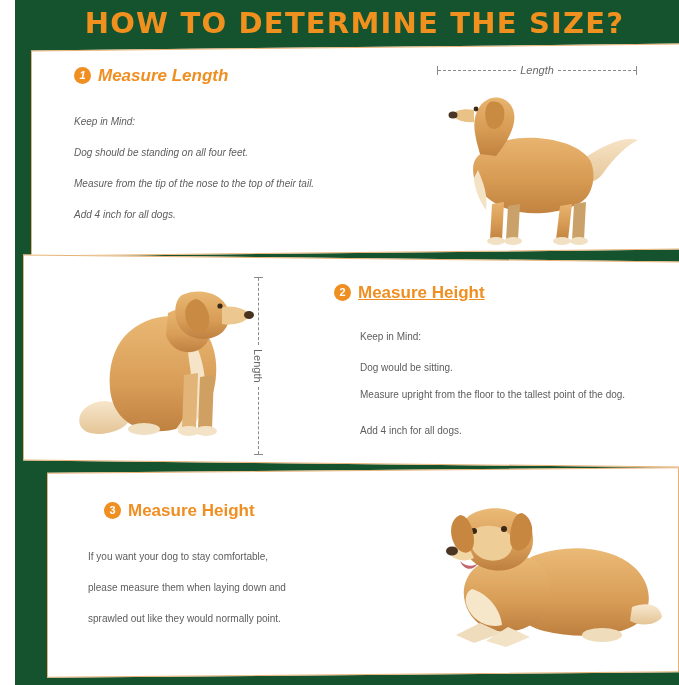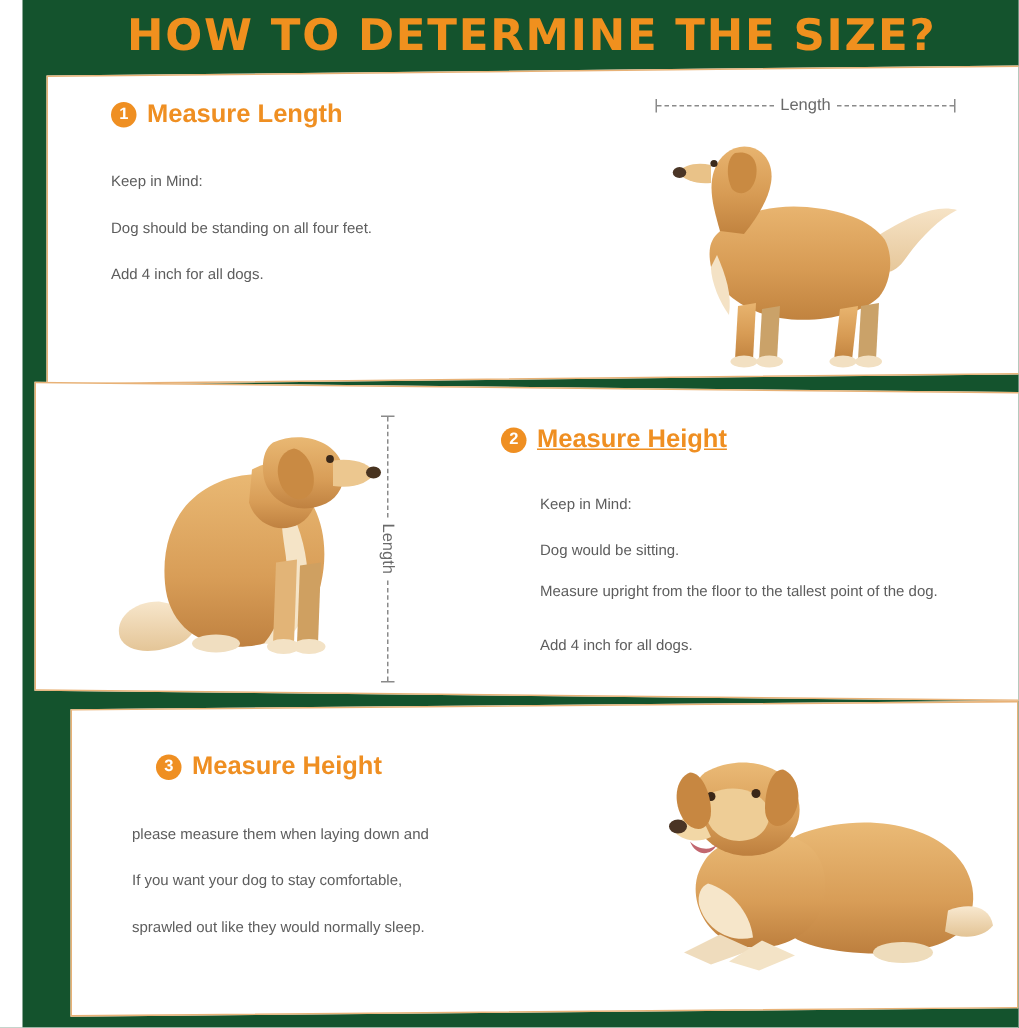--- a/index.html
+++ b/index.html
@@ -43,21 +43,21 @@
     transform: skewY(0.6deg);
   }
   .panel-3 {
     left: 32px; top: 470px; width: 632px; height: 205px;
     transform: skewY(-0.5deg);
   }
   .panel-inner {
     position: absolute;
     inset: 0;
   }
-  .panel-1 .panel-inner { transform: skewY(0.6deg); }
+  .panel-1 .panel-inner { transform: skewY(0.6deg); font-style: italic; }
   .panel-2 .panel-inner { transform: skewY(-0.6deg); }
   .panel-3 .panel-inner { transform: skewY(0.5deg); }
 
   
   .heading {
     position: absolute;
     color: #ef8f22;
     font-size: 17px;
     font-weight: bold;
     white-space: nowrap;
@@ -139,20 +139,21 @@
   <div class="panel panel-1">
     <div class="panel-inner">
 
       <div class="heading" style="left:42px; top:18px;">
         <span class="num">1</span><span>Measure Length</span>
       </div>
 
       <div class="body-text" style="left:42px; top:58px;">
         <span class="ln">Keep in Mind:</span>
         <span class="ln">Dog should be standing on all four feet.</span>
+        <span class="ln">Measure from the tip of the nose to the top of their tail.</span>
         <span class="ln">Add 4 inch for all dogs.</span>
       </div>
 
       <div class="ruler-h" style="left:405px; top:16px; width:200px;">
         <span class="cap"></span>
         <span class="dash"></span>
         <span class="lbl">Length</span>
         <span class="dash"></span>
         <span class="cap"></span>
       </div>
@@ -266,23 +267,23 @@
   </div>
 
   <div class="panel panel-3">
     <div class="panel-inner">
 
       <div class="heading" style="left:56px; top:30px;">
         <span class="num">3</span><span>Measure Height</span>
       </div>
 
       <div class="body-text" style="left:40px; top:70px;">
+        <span class="ln">If you want your dog to stay comfortable,</span>
         <span class="ln">please measure them when laying down and</span>
-        <span class="ln">If you want your dog to stay comfortable,</span>
-        <span class="ln">sprawled out like they would normally sleep.</span>
+        <span class="ln">sprawled out like they would normally point.</span>
       </div>
 
       <svg class="dog" style="left:368px; top:14px;" width="250" height="180" viewBox="0 0 250 180">
         <defs>
           <linearGradient id="g3" x1="0" y1="0" x2="0" y2="1">
             <stop offset="0%" stop-color="#eaba76"></stop>
             <stop offset="60%" stop-color="#d89d57"></stop>
             <stop offset="100%" stop-color="#bd7f3e"></stop>
           </linearGradient>
           <linearGradient id="g3b" x1="0" y1="0" x2="0" y2="1">

